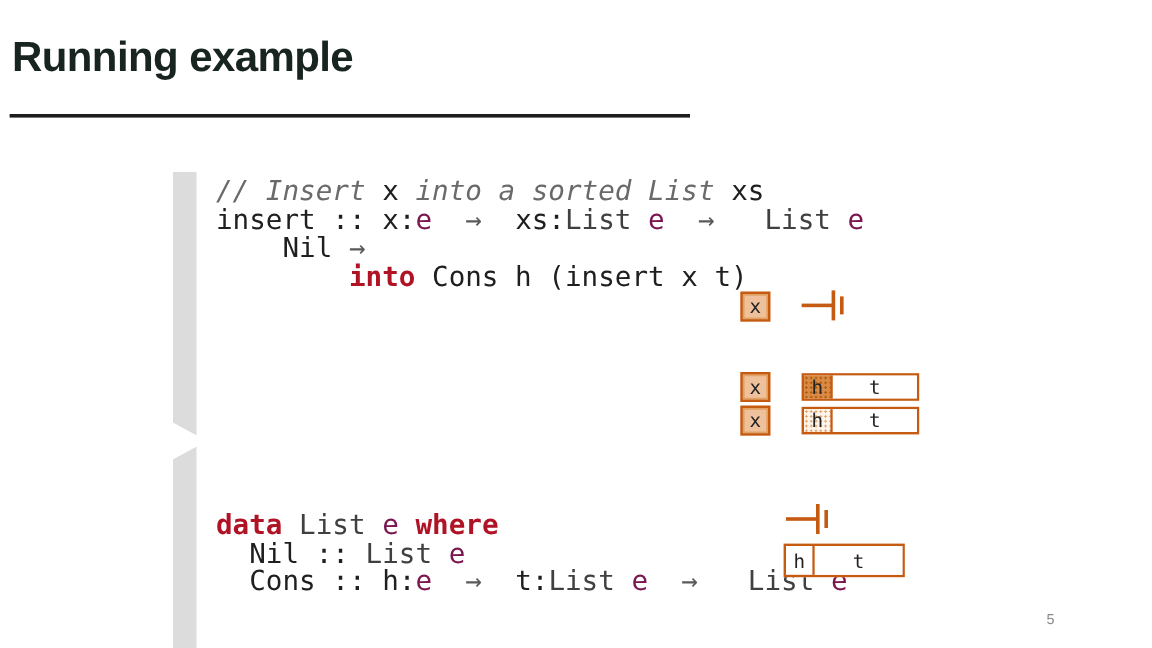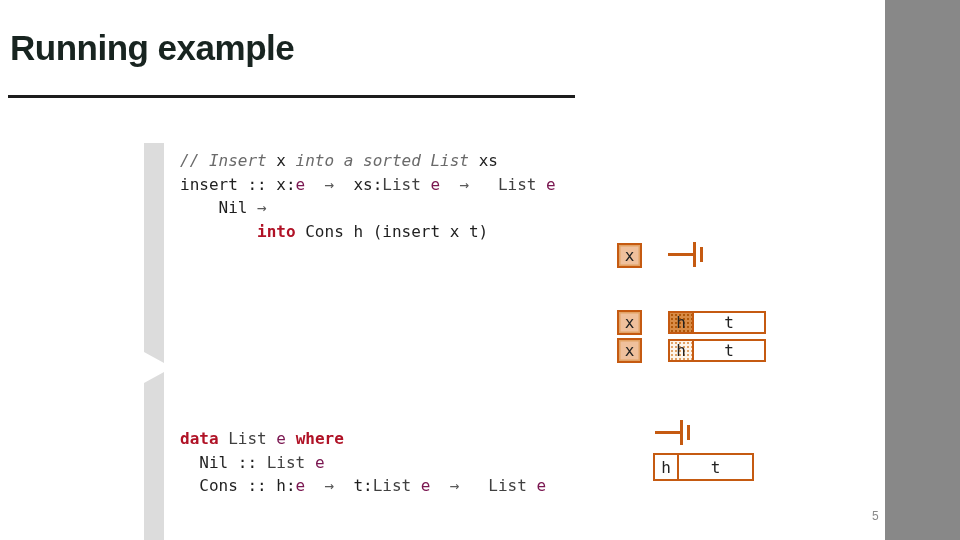--- a/index.html
+++ b/index.html
@@ -1,18 +1,18 @@
 <!DOCTYPE html>
 <html><head>
 <meta charset="utf-8">
 <style>
   html,body{margin:0;padding:0;background:#888;}
   .slide{
     position:relative;
-    width:885px;height:540px;
+    width:960px;height:540px;
     background:#ffffff;
     overflow:hidden;
     font-family:"Liberation Sans",sans-serif;
   }
   
   .title{
     position:absolute;left:10px;top:28px;
     font-size:35px;font-weight:700;color:#182420;
     letter-spacing:-0.5px;
   }
@@ -21,21 +21,21 @@
     width:567px;height:3px;background:#1d1d1d;
   }
   
   .bar{position:absolute;left:144px;width:20px;background:#dcdcdc;}
   .bar-top{top:143px;height:220px;clip-path:polygon(0 0,100% 0,100% 100%,0 calc(100% - 11px));}
   .bar-bottom{top:372px;height:168px;clip-path:polygon(0 11px,100% 0,100% 100%,0 100%);}
   
   .code{
     position:absolute;left:180px;
     font-family:"DejaVu Sans Mono","Liberation Mono",monospace;
-    font-size:16px;line-height:23.7px;
+    font-size:23px;line-height:23.7px;
     color:#1f1f1f;
   }
   .code-1{top:149px;}
   .code-2{top:411px;margin-top:16px;}
   .code-line{white-space:pre;}
   .seg-pl{color:#1f1f1f;}
   .seg-cm{color:#6a6a6a;font-style:italic;}
   .seg-kw{color:#b01226;font-weight:700;}
   .seg-rel{color:#b01226;}
   .seg-ty{color:#404040;}

